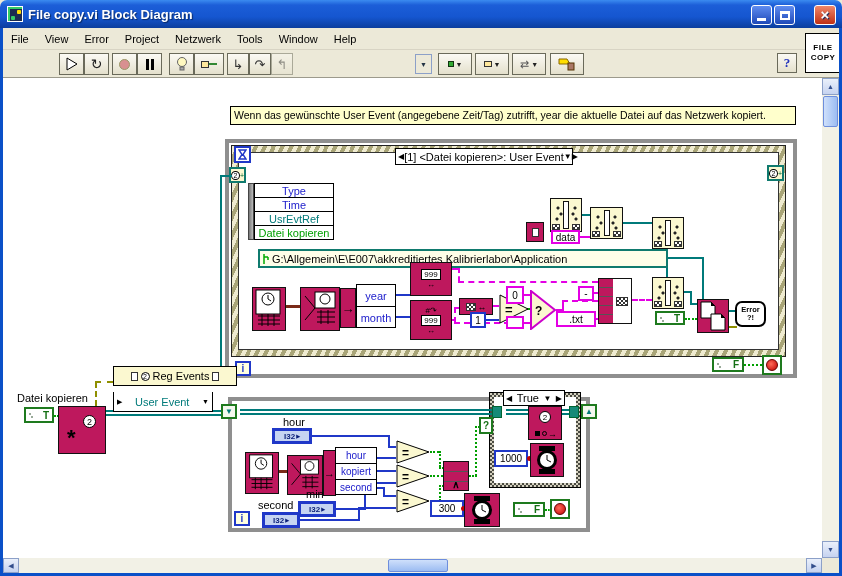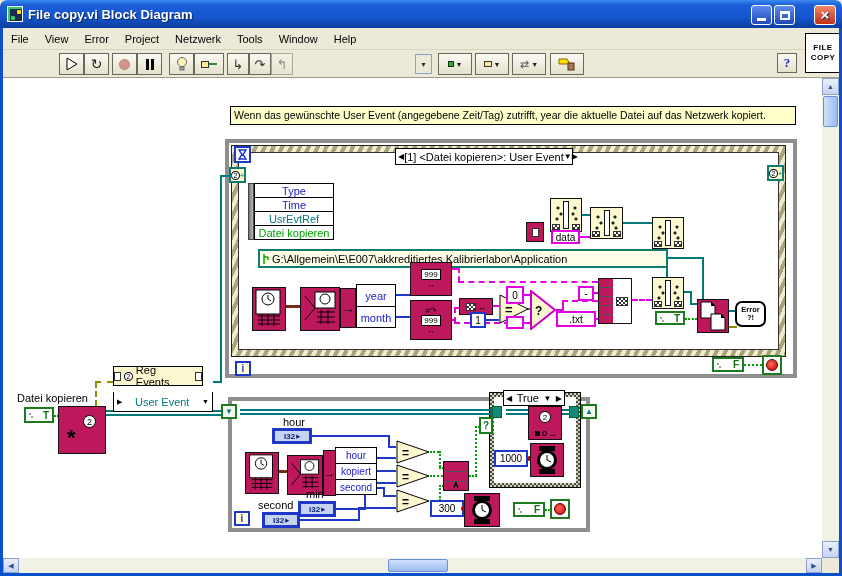--- a/index.html
+++ b/index.html
@@ -414,21 +414,21 @@
 
     <div class="lbl" style="left:14px;top:314px">Datei kopieren</div>
     <div class="const c-bool" style="left:21px;top:329px;width:30px;height:16px">
         <span class="bspeck"></span>
         <span>T</span>
       </div>
     <div class="fn" style="left:55px;top:328px;width:48px;height:48px">
       <span class="circ2" style="position:absolute;right:9px;top:8px;width:13px;height:13px;line-height:12px;font-size:9px;border-radius:50%">2</span>
       <span style="position:absolute;left:8px;bottom:2px;font-size:22px;font-weight:bold">*</span>
     </div>
-    <div class="regrow1" style="left:110px;top:288px;width:90px;height:20px">
+    <div class="regrow1" style="left:110px;top:288px;width:124px;height:20px">
       <span class="pageico"></span>
       <span class="circ2">2</span>
       <span>Reg Events</span>
       <span class="pageico"></span>
     </div>
     <div class="regrow2" style="left:110px;top:314px;width:100px;height:20px">
       <span style="font-size:7px;color:#000">▶</span>
       <span>User Event</span>
       <span style="font-size:7px;color:#000">▼</span>
     </div>

